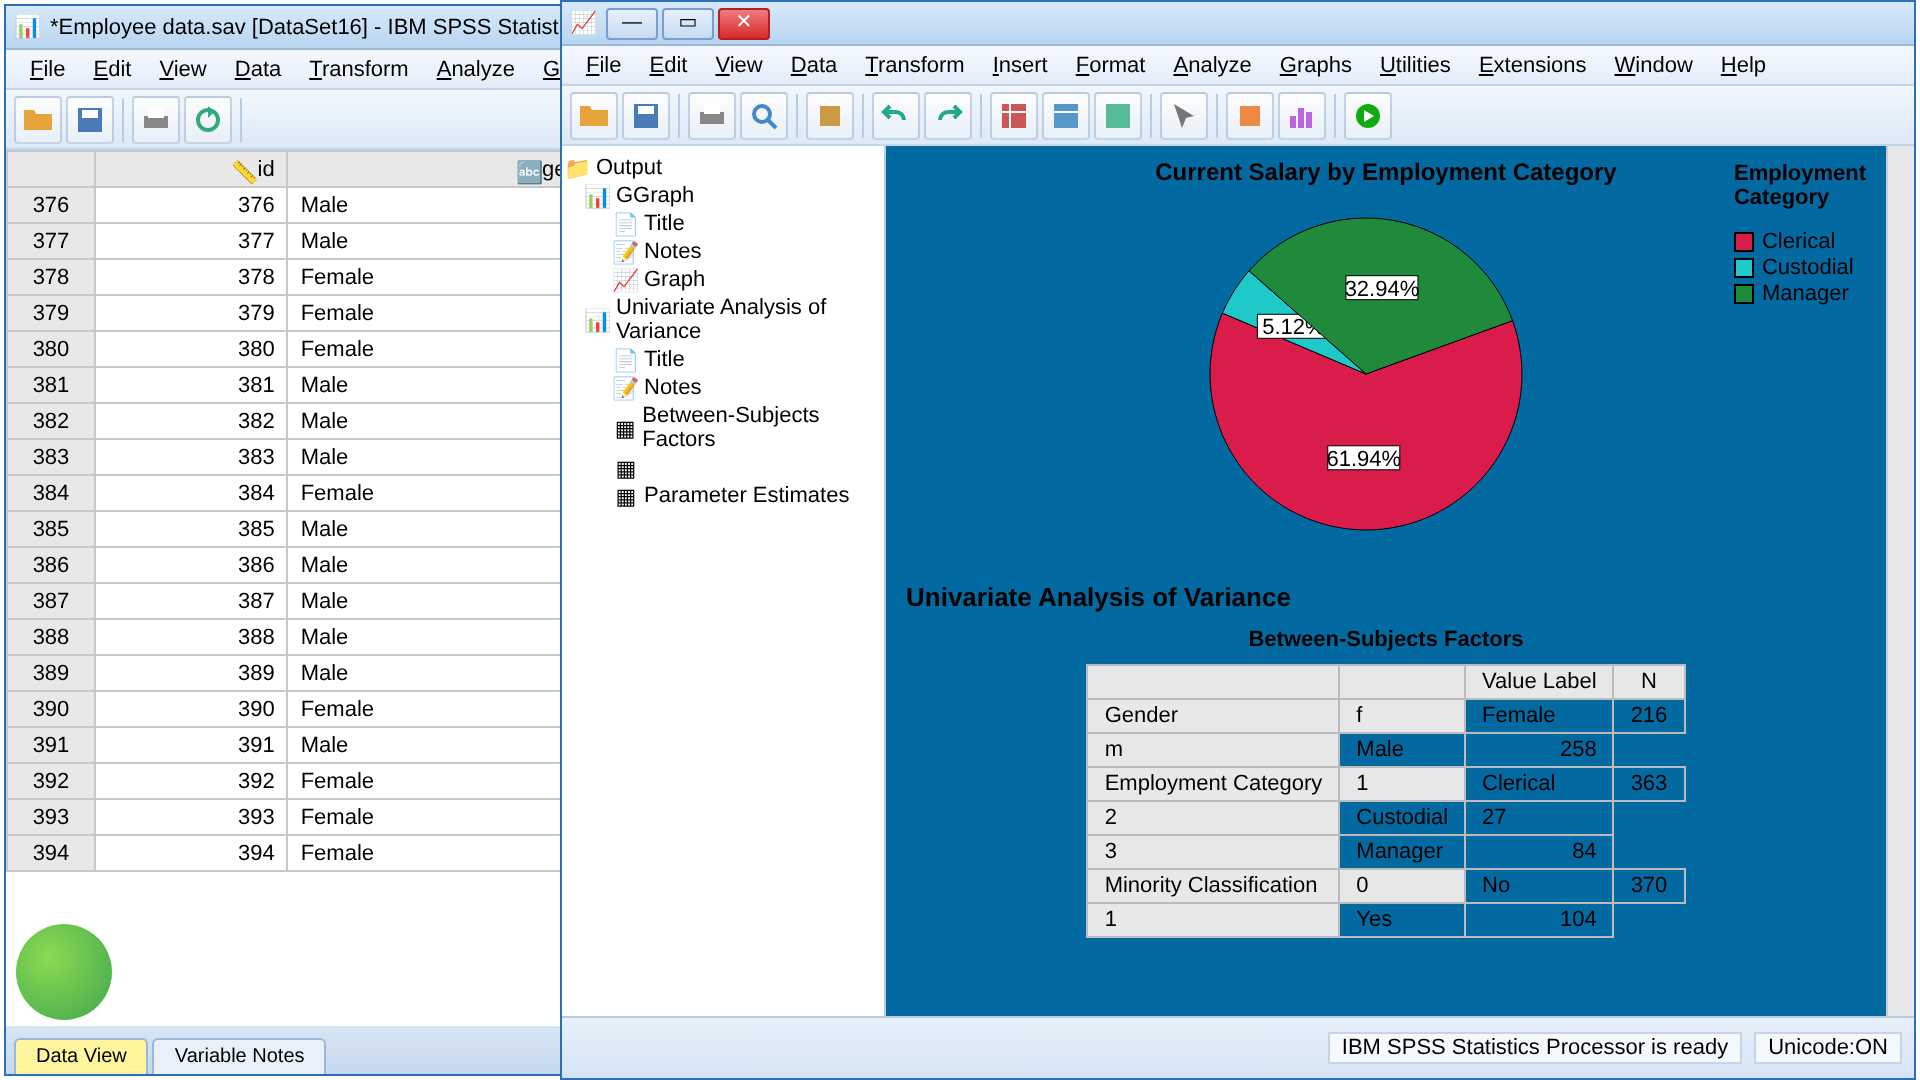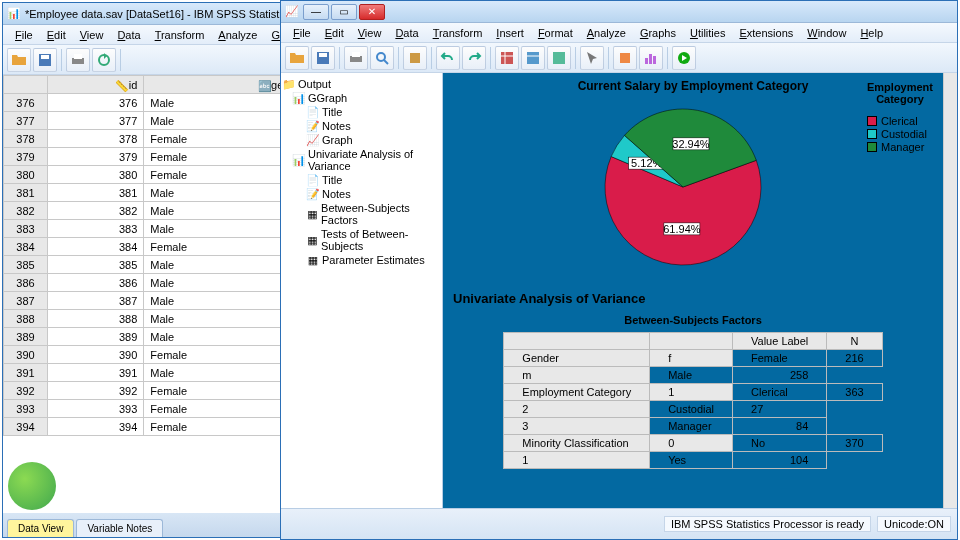--- a/index.html
+++ b/index.html
@@ -35,28 +35,28 @@
 .body-fg{flex:1;display:flex;overflow:hidden}
 .outline{width:162px;border-right:1px solid #b8cde4;background:#fff;padding:4px 2px;overflow:hidden}
 .tree-item{display:flex;align-items:center;gap:3px;padding:1px 0;font-size:11px}
 .tree-item .ti{width:12px;height:12px;display:inline-flex;align-items:center;justify-content:center}
 .tree-item.l1{padding-left:10px}
 .tree-item.l2{padding-left:24px}
 .viewer{flex:1;background:#0369a1;overflow:auto;padding:6px 10px;position:relative}
 .chart-area{position:relative}
 .chart-title{text-align:center;font-weight:bold;font-size:12px;margin-bottom:4px}
 .legend{position:absolute;right:0;top:2px;font-size:10px}
-.legend-title{font-weight:bold;text-align:center;margin-bottom:10px}
+.legend-title{font-weight:bold;margin-bottom:10px}
 .legend-item{display:flex;align-items:center;gap:4px;margin:1px 0}
 .legend-sw{width:10px;height:10px;border:1px solid #000}
 .pie-wrap{display:flex;justify-content:center}
 .sect-title{font-weight:bold;font-size:13px;margin:14px 0 8px}
 .sub-title{font-weight:bold;text-align:center;font-size:11px;margin:6px 0}
 .ftbl{margin:0 auto;border-collapse:collapse}
-.ftbl th,.ftbl td{border:1px solid #bbb;padding:2px 18px;font-size:11px}
+.ftbl th,.ftbl td{border:1px solid #bbb;padding:2px 8px;font-size:11px}
 .ftbl th{background:#e8e8e8;font-weight:normal}
 .ftbl .gh{background:#e8e8e8;text-align:left}
 .status{height:31px;background:linear-gradient(#e8f0fa,#d5e4f4);border-top:1px solid #b8cde4;display:flex;align-items:center;justify-content:flex-end;gap:6px;padding:0 6px;font-size:10px}
 .status span{border:1px solid #c5d5e8;padding:1px 6px;background:#f5f9fe}
 .scrollbar-v{width:14px;background:#e8e8e8;border-left:1px solid #ccc}
 .watermark{position:absolute;left:8px;bottom:30px;z-index:50;opacity:.9}
 .watermark .wlogo{width:48px;height:48px;border-radius:50%;background:radial-gradient(circle at 35% 35%,#7fd63f,#2a9d3a);display:inline-block;vertical-align:middle}
 .watermark .wtxt{display:inline-block;vertical-align:middle;margin-left:4px;color:#4aa3e0}
 .watermark .wtxt .l1{font-size:20px;font-weight:bold;letter-spacing:2px}
 .watermark .wtxt .l2{font-size:10px;color:#888}
@@ -414,21 +414,20 @@
         <div class="tree-item l2">
           <span class="ti">📝</span>
           <span>Notes</span>
         </div>
         <div class="tree-item l2">
           <span class="ti">▦</span>
           <span>Between-Subjects Factors</span>
         </div>
         <div class="tree-item l2">
           <span class="ti">▦</span>
-          <span>Tests of Between-Subjects</span>
         </div>
         <div class="tree-item l2">
           <span class="ti">▦</span>
           <span>Parameter Estimates</span>
         </div>
       </div>
     <div class="viewer">
       <div class="chart-area">
         <div class="chart-title">Current Salary by Employment Category</div>
         <div class="legend">

